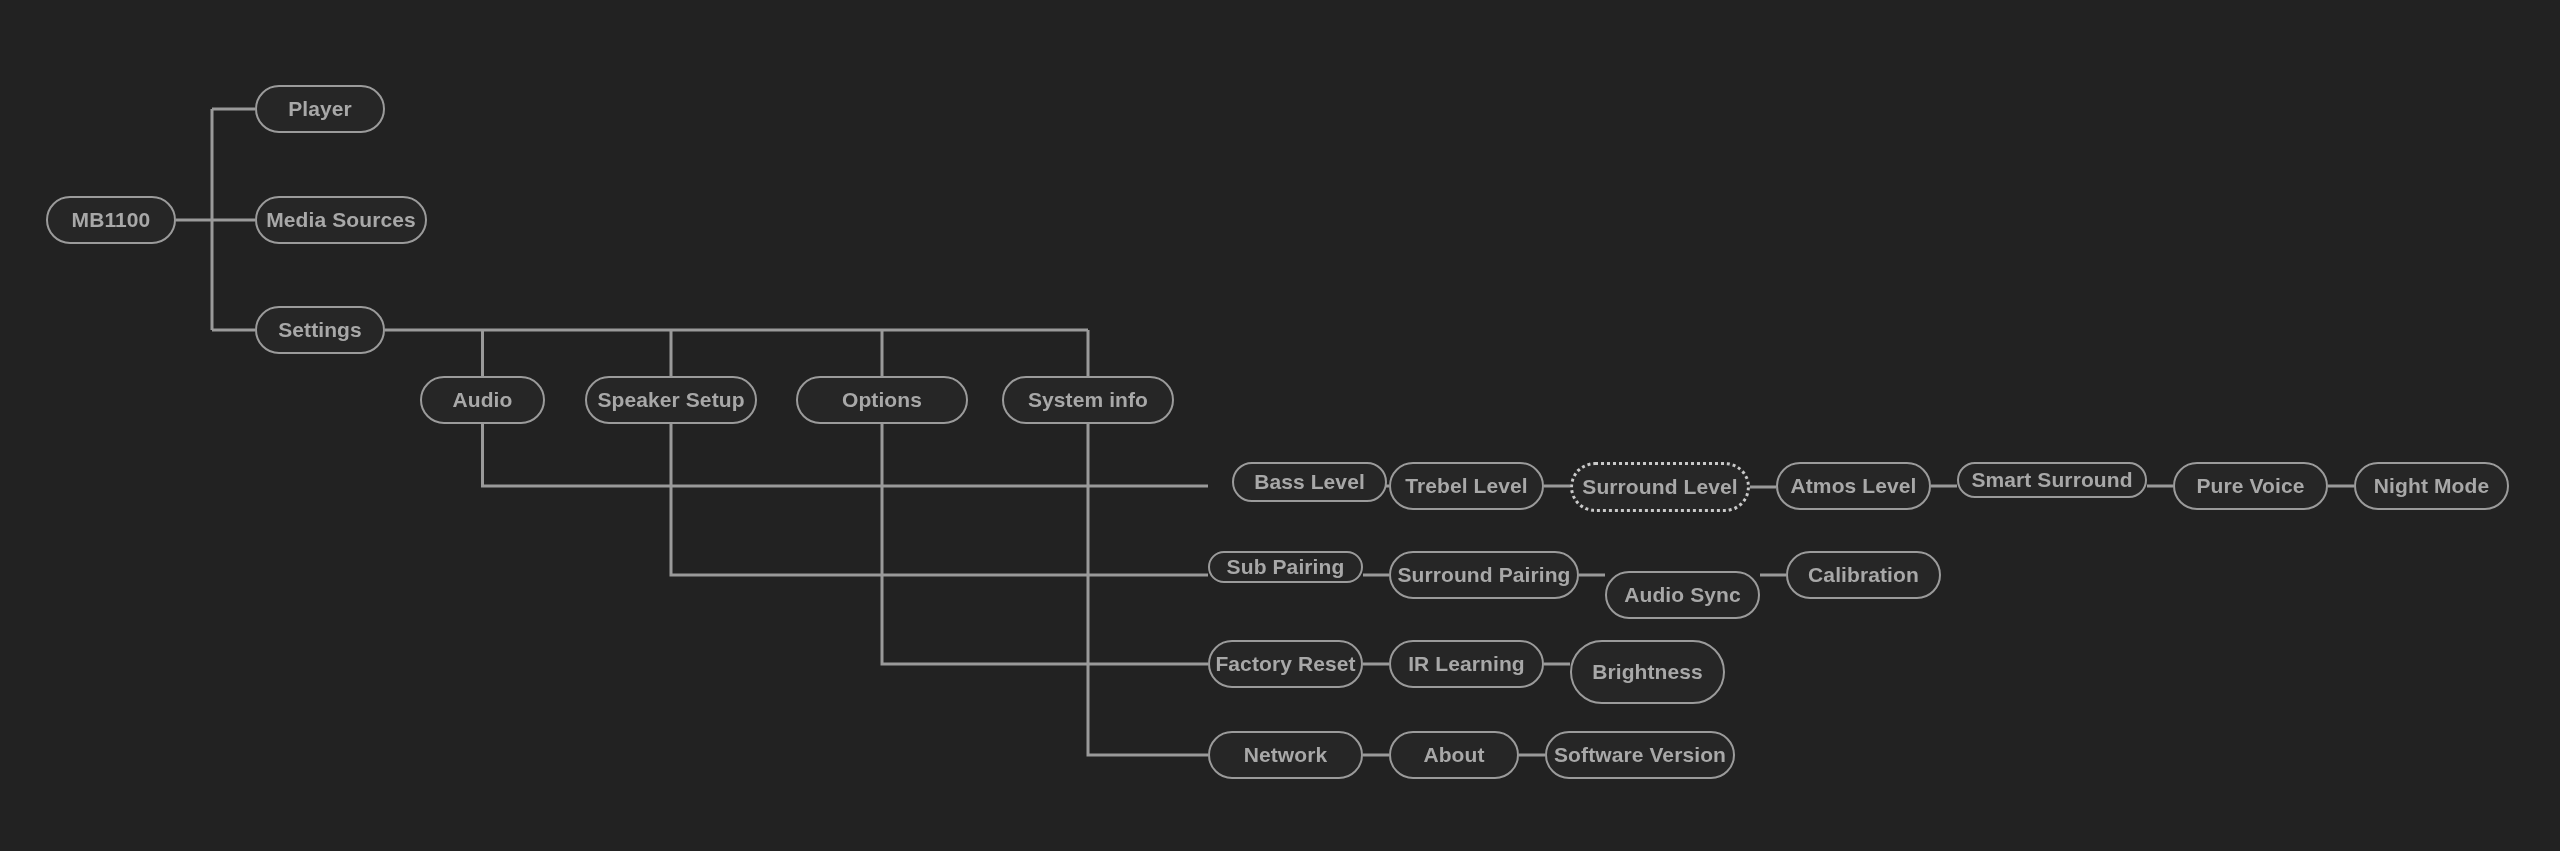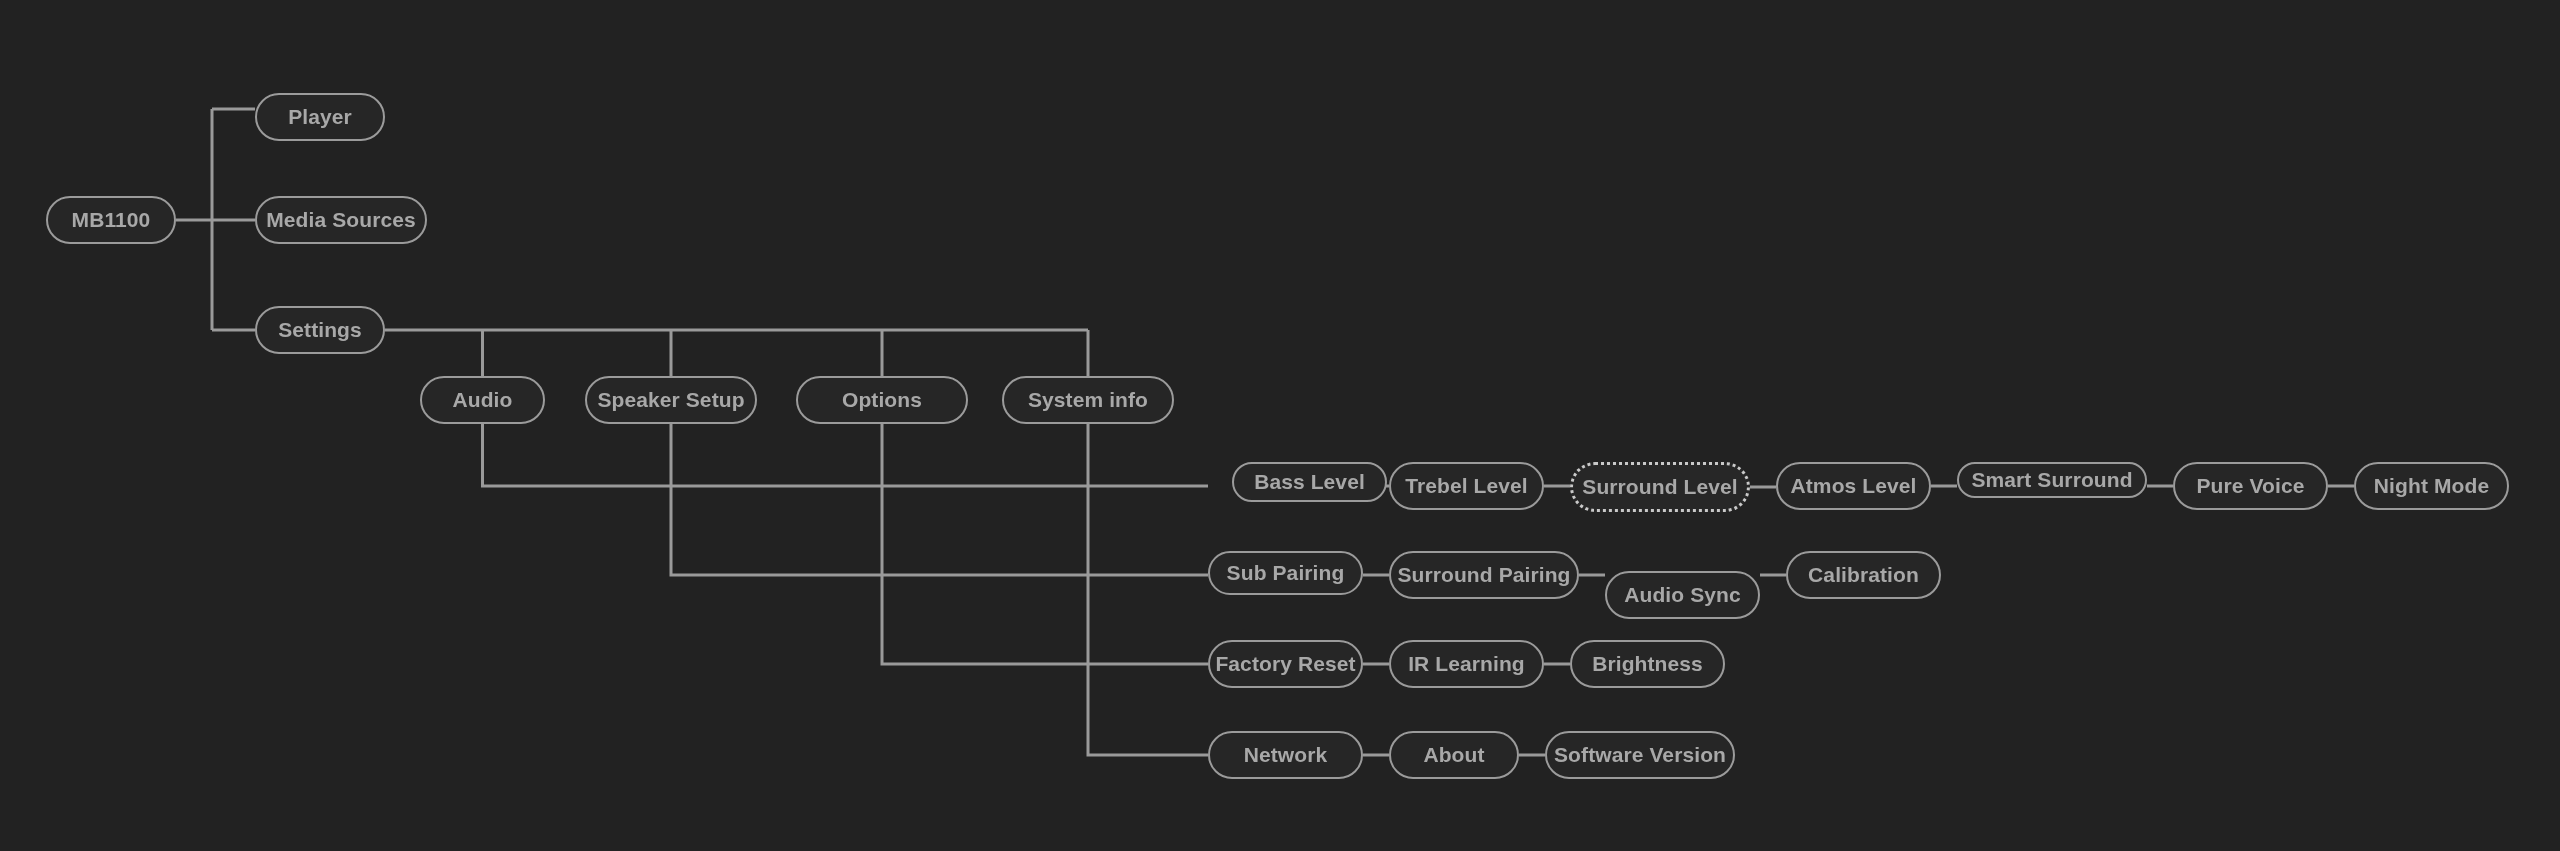--- a/index.html
+++ b/index.html
@@ -92,21 +92,21 @@
         <path class="edge" d="M 1544 664 H 1570"></path>
         <path class="edge" d="M 1088 424 V 755 H 1208"></path>
         <path class="edge" d="M 1363 755 H 1389"></path>
         <path class="edge" d="M 1519 755 H 1545"></path>
       </g>
   </svg>
   <div id="nodes">
       <div class="node" style="left: 46px; top: 196px; width: 130px; height: 48px;">
         <span class="node-label">MB1100</span>
       </div>
-      <div class="node" style="left: 255px; top: 85px; width: 130px; height: 48px; margin-top: 8px;">
+      <div class="node" style="left: 255px; top: 85px; width: 130px; height: 48px;">
         <span class="node-label">Player</span>
       </div>
       <div class="node" style="left: 255px; top: 196px; width: 172px; height: 48px;">
         <span class="node-label">Media Sources</span>
       </div>
       <div class="node" style="left: 255px; top: 306px; width: 130px; height: 48px;">
         <span class="node-label">Settings</span>
       </div>
       <div class="node" style="left: 420px; top: 376px; width: 125px; height: 48px;">
         <span class="node-label">Audio</span>
@@ -134,39 +134,39 @@
       </div>
       <div class="node" style="left: 1957px; top: 462px; width: 190px; height: 36px;">
         <span class="node-label">Smart Surround</span>
       </div>
       <div class="node" style="left: 2173px; top: 462px; width: 155px; height: 48px;">
         <span class="node-label">Pure Voice</span>
       </div>
       <div class="node" style="left: 2354px; top: 462px; width: 155px; height: 48px;">
         <span class="node-label">Night Mode</span>
       </div>
-      <div class="node" style="left: 1208px; top: 551px; width: 155px; height: 44px;">
+      <div class="node" style="left: 1208px; top: 551px; width: 155px; height: 32px;">
         <span class="node-label">Sub Pairing</span>
       </div>
       <div class="node" style="left: 1389px; top: 551px; width: 190px; height: 48px;">
         <span class="node-label">Surround Pairing</span>
       </div>
       <div class="node" style="left: 1605px; top: 551px; width: 155px; height: 48px; margin-top: 20px;">
         <span class="node-label">Audio Sync</span>
       </div>
       <div class="node" style="left: 1786px; top: 551px; width: 155px; height: 48px;">
         <span class="node-label">Calibration</span>
       </div>
       <div class="node" style="left: 1208px; top: 640px; width: 155px; height: 48px; text-align: right;">
         <span class="node-label">Factory Reset</span>
       </div>
       <div class="node" style="left: 1389px; top: 640px; width: 155px; height: 48px;">
         <span class="node-label">IR Learning</span>
       </div>
-      <div class="node" style="left: 1570px; top: 640px; width: 155px; height: 48px;">
+      <div class="node" style="left: 1570px; top: 640px; width: 155px; height: 64px;">
         <span class="node-label">Brightness</span>
       </div>
       <div class="node" style="left: 1208px; top: 731px; width: 155px; height: 48px;">
         <span class="node-label">Network</span>
       </div>
       <div class="node" style="left: 1389px; top: 731px; width: 130px; height: 48px;">
         <span class="node-label">About</span>
       </div>
       <div class="node" style="left: 1545px; top: 731px; width: 190px; height: 48px;">
         <span class="node-label">Software Version</span>

